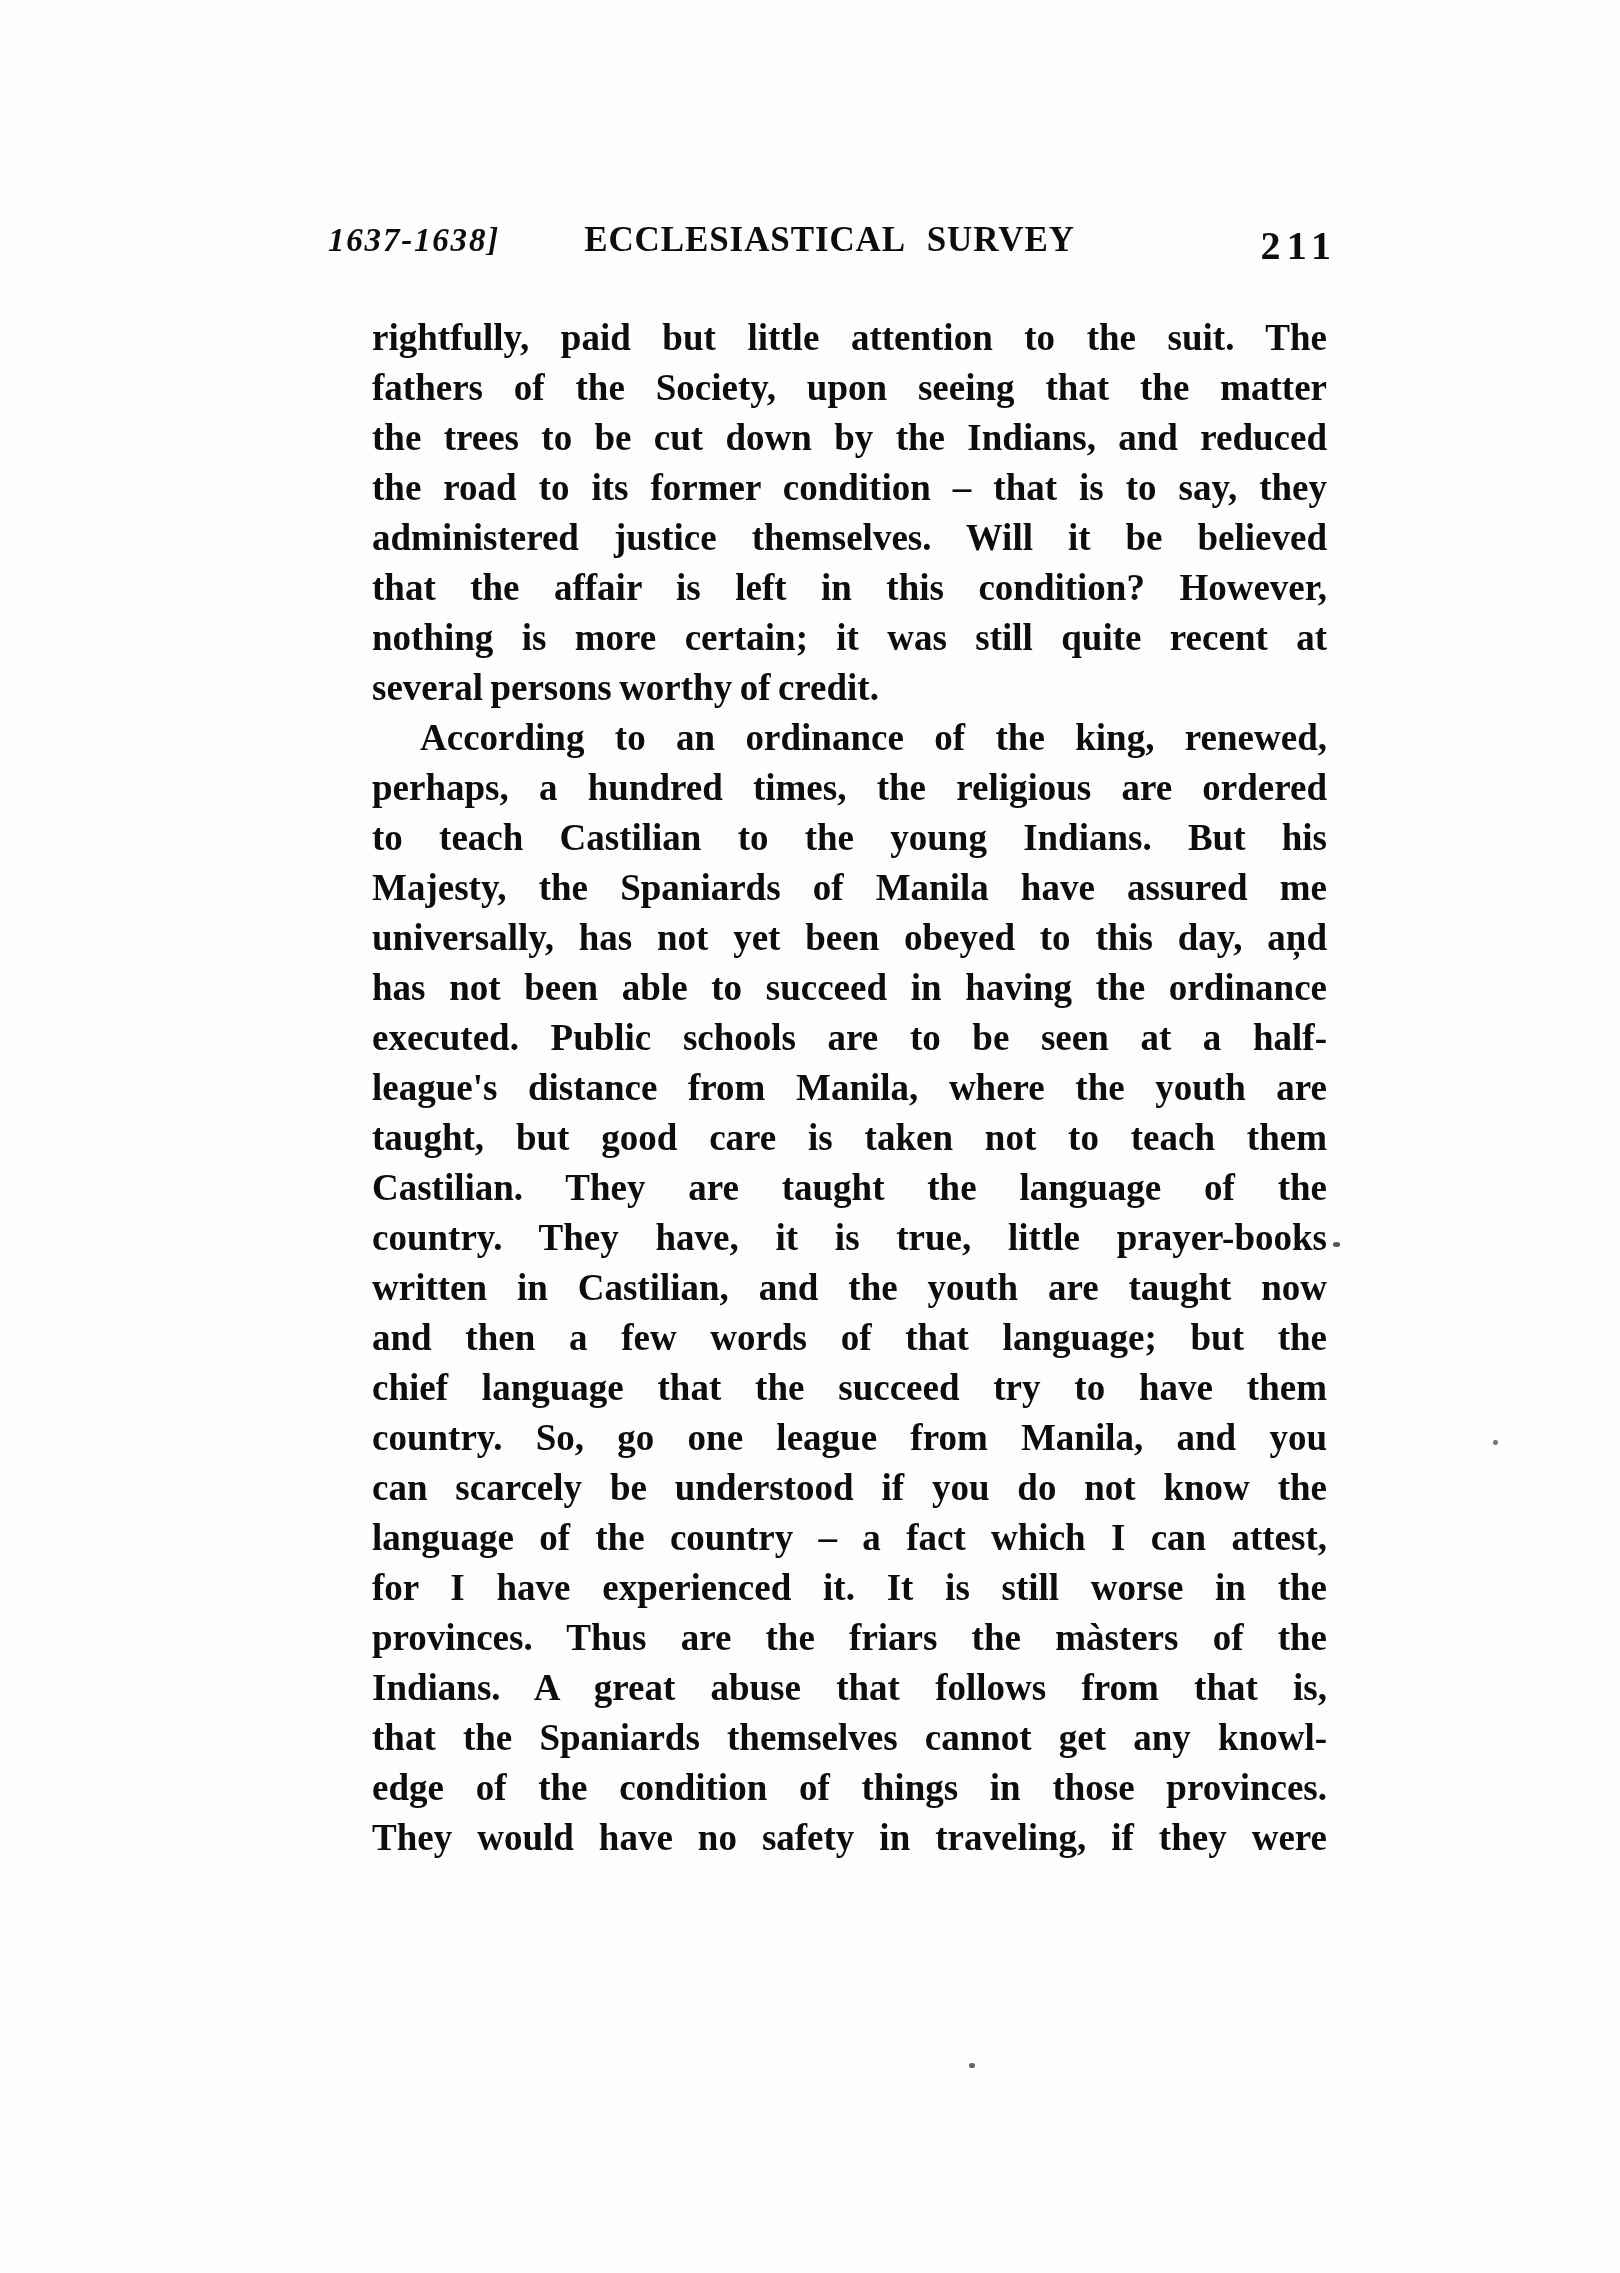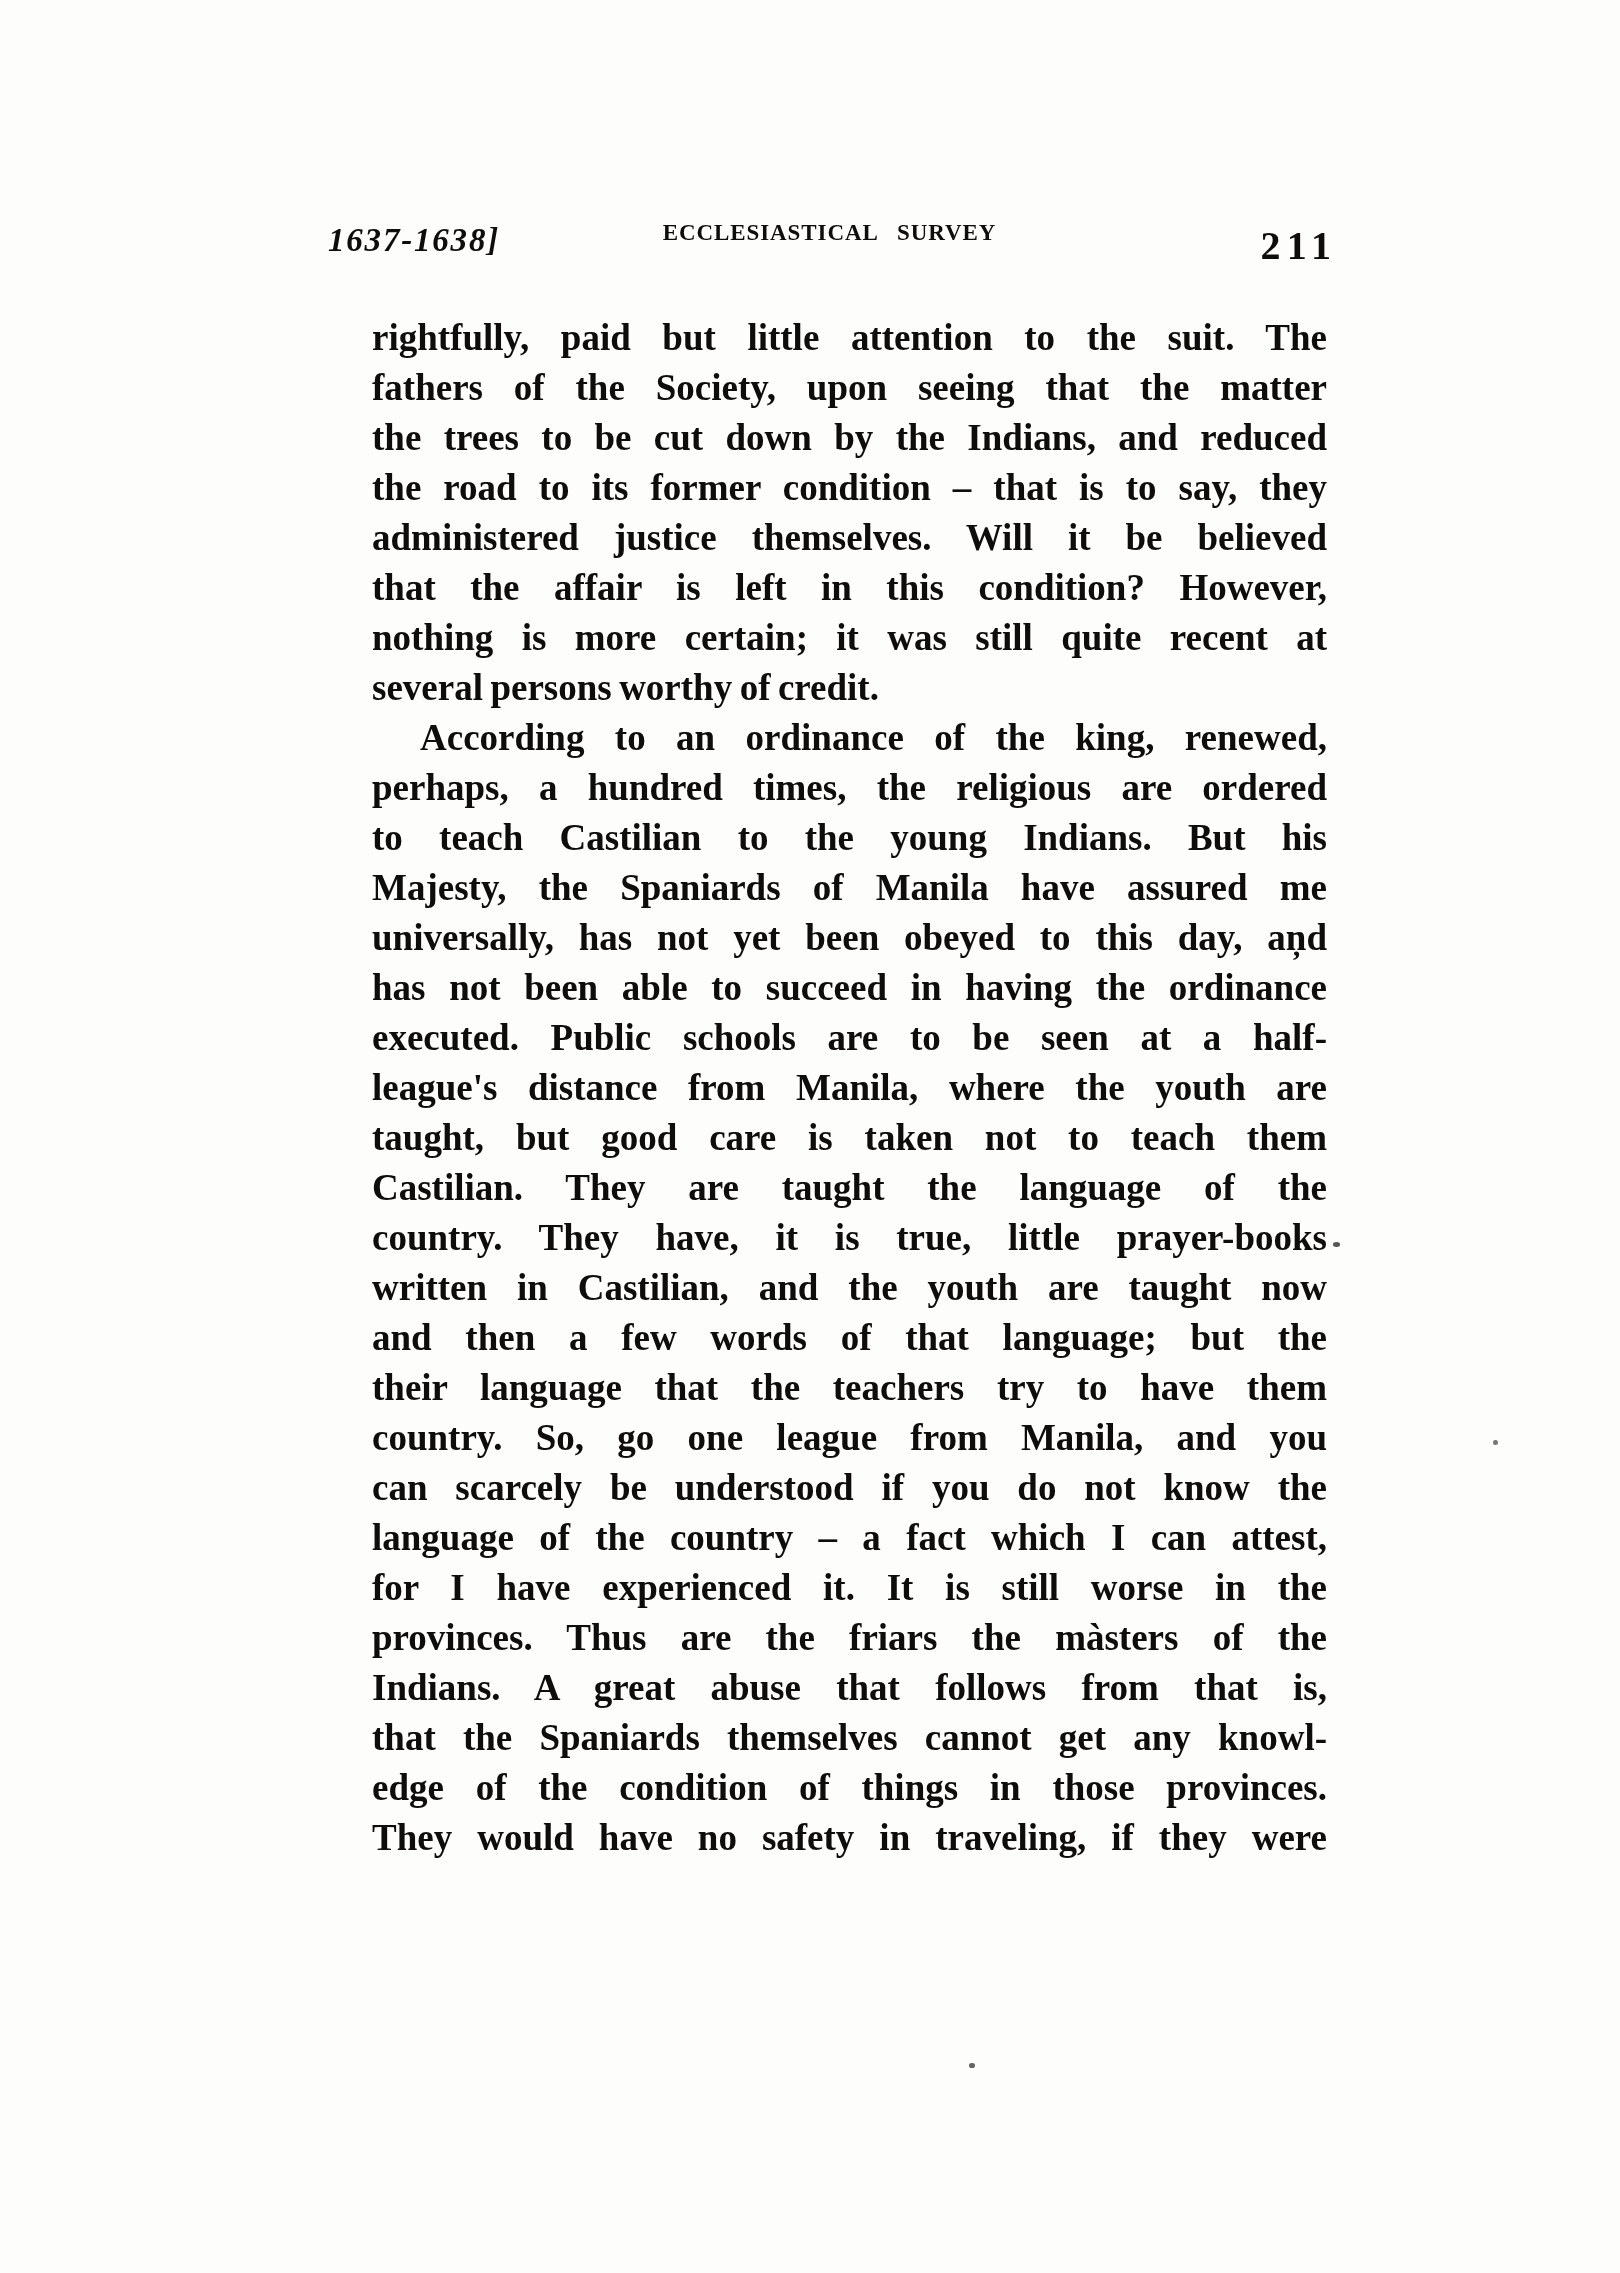--- a/index.html
+++ b/index.html
@@ -33,21 +33,21 @@
     font-weight: bold;
     font-size: 33px;
     letter-spacing: 1.8px;
   }
   .head-center {
     position: absolute;
     left: 50%;
     top: 0;
     transform: translateX(-50%);
     font-weight: bold;
-    font-size: 23px;
+    font-size: 35px;
     letter-spacing: 0.9px;
     word-spacing: 13px;
     white-space: nowrap;
   }
   .head-right {
     position: absolute;
     right: -6.4px;
     top: 1.8px;
     font-weight: bold;
     font-size: 40px;
@@ -112,21 +112,21 @@
       <div class="line">Majesty, the Spaniards of Manila have assured me</div>
       <div class="line">universally, has not yet been obeyed to this day, aņd</div>
       <div class="line">has not been able to succeed in having the ordinance</div>
       <div class="line">executed.  Public schools are to be seen at a half-</div>
       <div class="line">league's distance from Manila, where the youth are</div>
       <div class="line">taught, but good care is taken not to teach them</div>
       <div class="line">Castilian.  They are taught the language of the</div>
       <div class="line">country.  They have, it is true, little prayer-books</div>
       <div class="line">written in Castilian, and the youth are taught now</div>
       <div class="line">and then a few words of that language; but the</div>
-      <div class="line">their language that the teachers try to have them</div>
+      <div class="line">chief language that the succeed try to have them</div>
       <div class="line">country.  So, go one league from Manila, and you</div>
       <div class="line">can scarcely be understood if you do not know the</div>
       <div class="line">language of the country – a fact which I can attest,</div>
       <div class="line">for I have experienced it.  It is still worse in the</div>
       <div class="line">provinces.  Thus are the friars the màsters of the</div>
       <div class="line">Indians.  A great abuse that follows from that is,</div>
       <div class="line">that the Spaniards themselves cannot get any knowl-</div>
       <div class="line">edge of the condition of things in those provinces.</div>
       <div class="line">They would have no safety in traveling, if they were</div>
     </main>

